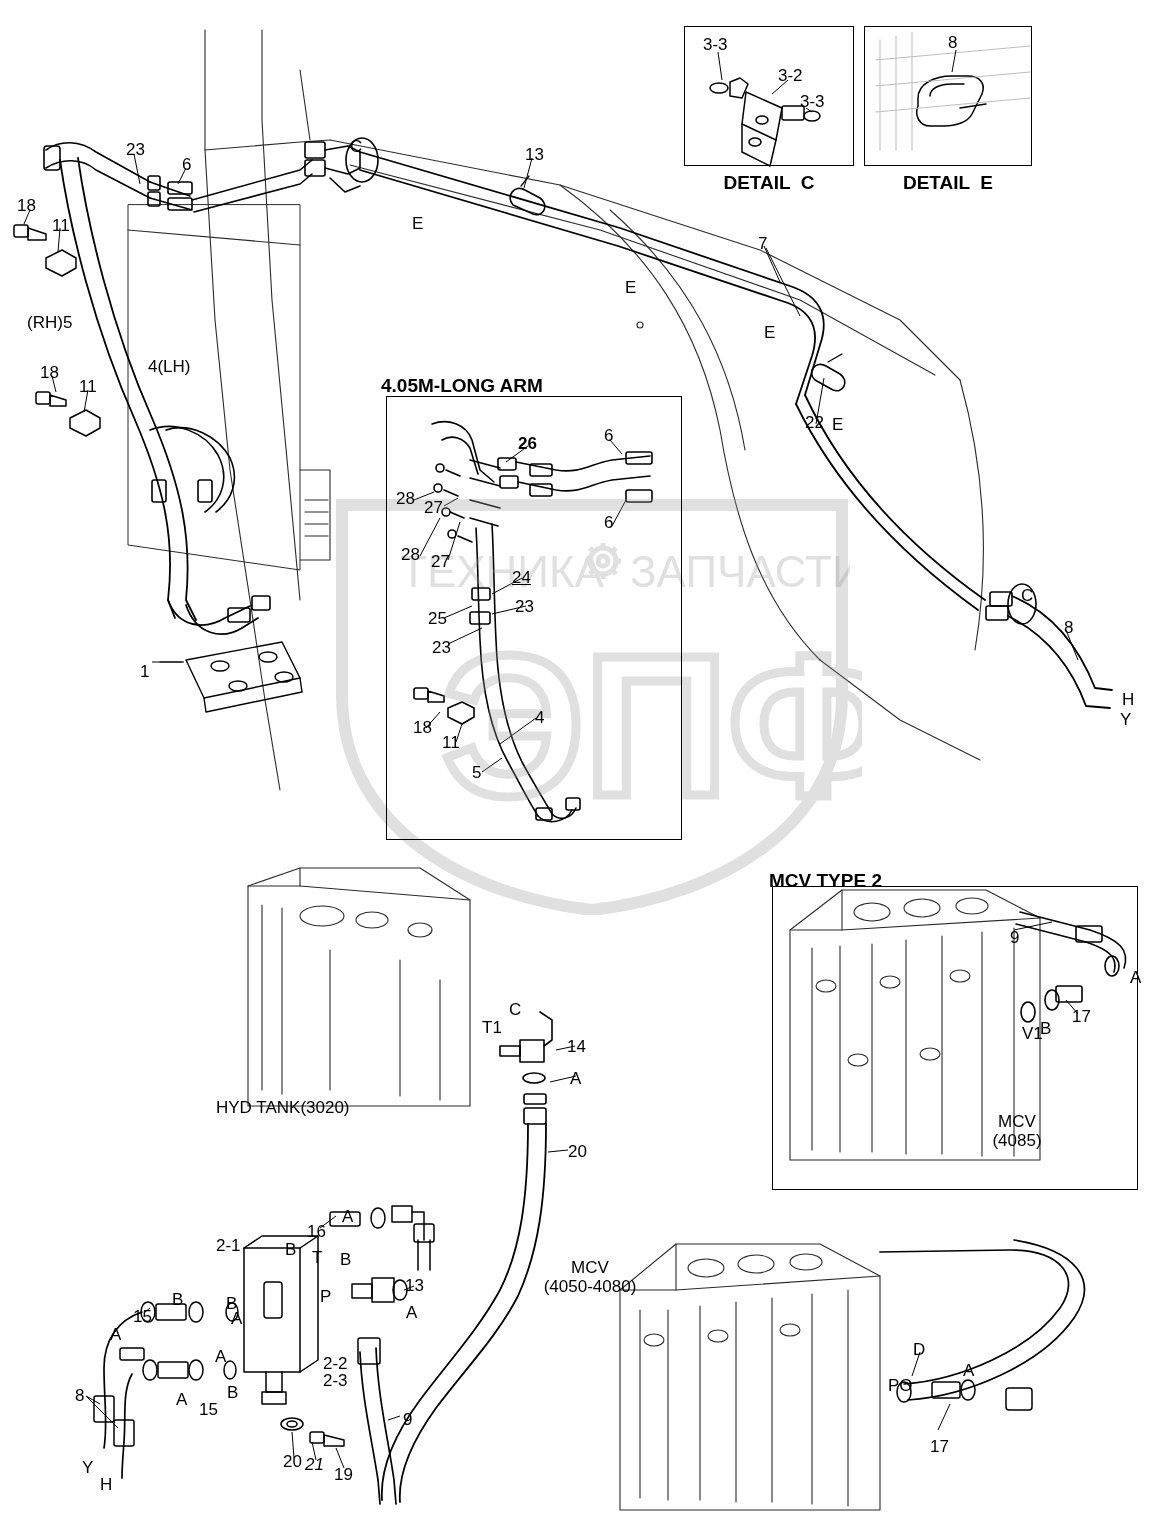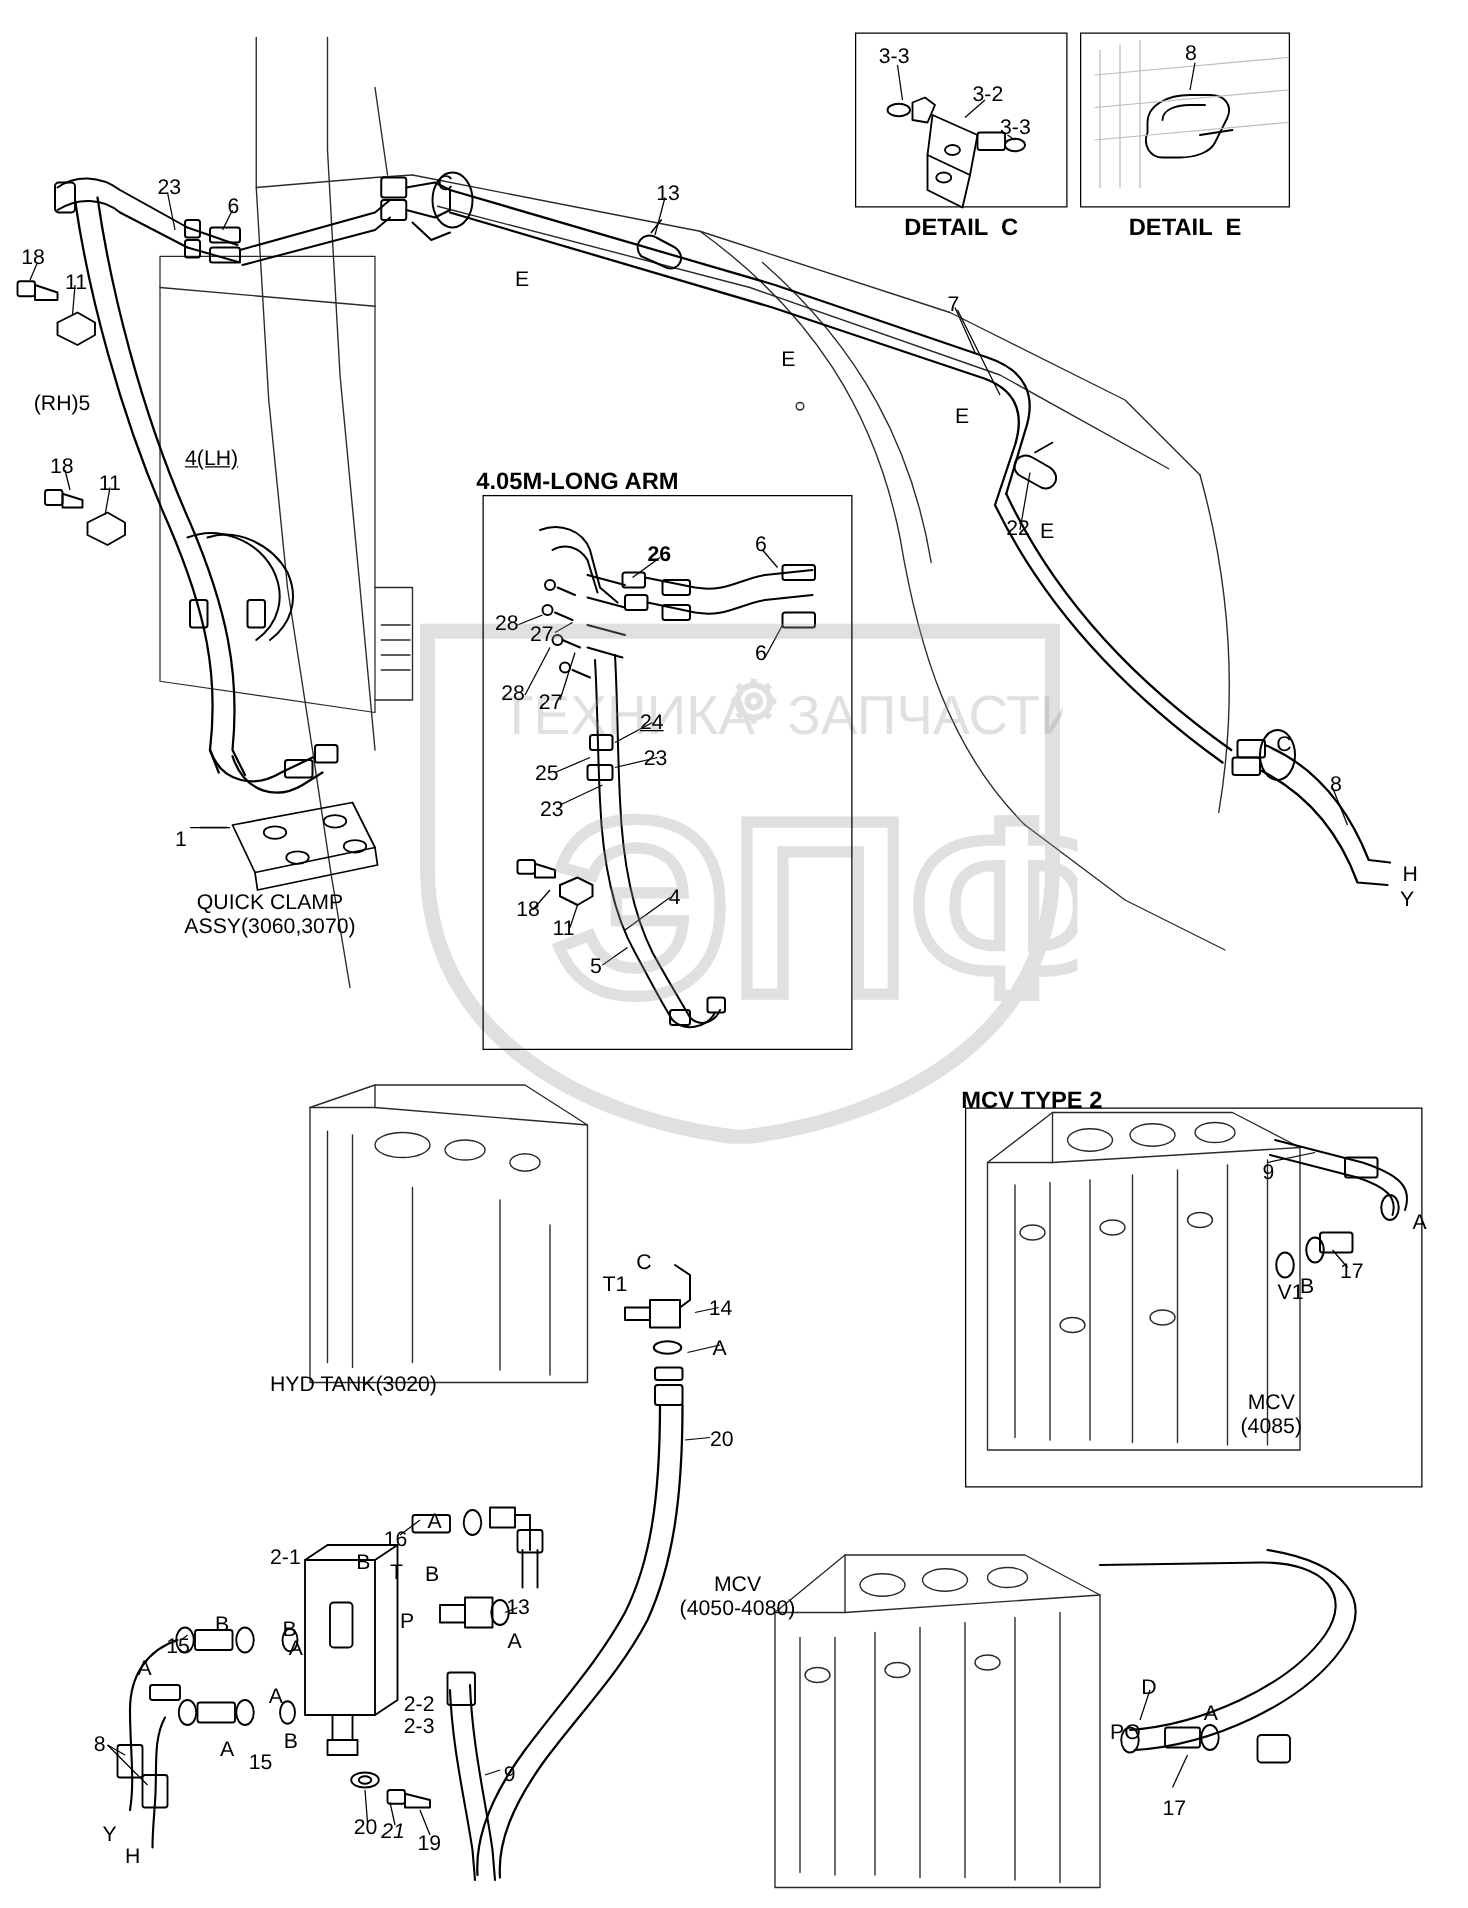--- a/index.html
+++ b/index.html
@@ -362,41 +362,39 @@
   <div class="box" style="left:772px;top:886px;width:366px;height:304px;"></div>
 
   <div class="lbl ttl ctr" style="left:684px;top:172px;width:170px;">DETAIL  C</div>
   <div class="lbl ttl ctr" style="left:864px;top:172px;width:168px;">DETAIL  E</div>
   <div class="lbl ttl" style="left:381px;top:375px;">4.05M-LONG ARM</div>
   <div class="lbl ttl" style="left:769px;top:870px;">MCV TYPE 2</div>
   <div class="lbl n ctr" style="left:962px;top:1112px;width:110px;">MCV
 (4085)</div>
   <div class="lbl n ctr" style="left:520px;top:1258px;width:140px;">MCV
 (4050-4080)</div>
-  <div class="lbl n ctr" style="left:96px;top:712px;width:240px;">QUICK CLAMP
-ASSY(3060,3070)</div>
   <div class="lbl n" style="left:216px;top:1098px;">HYD TANK(3020)</div>
 
   <div id="callouts">
       <div class="lbl n" style="left: 703px; top: 35px;">3-3</div>
       <div class="lbl n" style="left: 778px; top: 66px;">3-2</div>
       <div class="lbl n" style="left: 800px; top: 92px;">3-3</div>
       <div class="lbl n" style="left: 948px; top: 33px;">8</div>
       <div class="lbl n" style="left: 126px; top: 140px;">23</div>
       <div class="lbl n" style="left: 182px; top: 155px;">6</div>
       <div class="lbl n" style="left: 350px; top: 137px;">C</div>
       <div class="lbl n" style="left: 525px; top: 145px;">13</div>
       <div class="lbl n" style="left: 412px; top: 214px;">E</div>
       <div class="lbl n" style="left: 17px; top: 196px;">18</div>
       <div class="lbl n" style="left: 52px; top: 216px;">11</div>
       <div class="lbl n" style="left: 625px; top: 278px;">E</div>
       <div class="lbl n" style="left: 758px; top: 234px;">7</div>
       <div class="lbl n" style="left: 764px; top: 323px;">E</div>
       <div class="lbl n" style="left: 27px; top: 313px;">(RH)5</div>
-      <div class="lbl n" style="left: 148px; top: 357px; text-decoration: underline;">4(LH)</div>
+      <div class="lbl n" style="left: 148px; top: 357px;">4(LH)</div>
       <div class="lbl n" style="left: 40px; top: 363px;">18</div>
       <div class="lbl n" style="left: 79px; top: 377px;">11</div>
       <div class="lbl n" style="left: 805px; top: 413px;">22</div>
       <div class="lbl n" style="left: 832px; top: 415px;">E</div>
       <div class="lbl n" style="left: 518px; top: 434px; font-weight: bold;">26</div>
       <div class="lbl n" style="left: 604px; top: 426px;">6</div>
       <div class="lbl n" style="left: 396px; top: 489px;">28</div>
       <div class="lbl n" style="left: 424px; top: 498px;">27</div>
       <div class="lbl n" style="left: 604px; top: 513px;">6</div>
       <div class="lbl n" style="left: 401px; top: 545px;">28</div>

